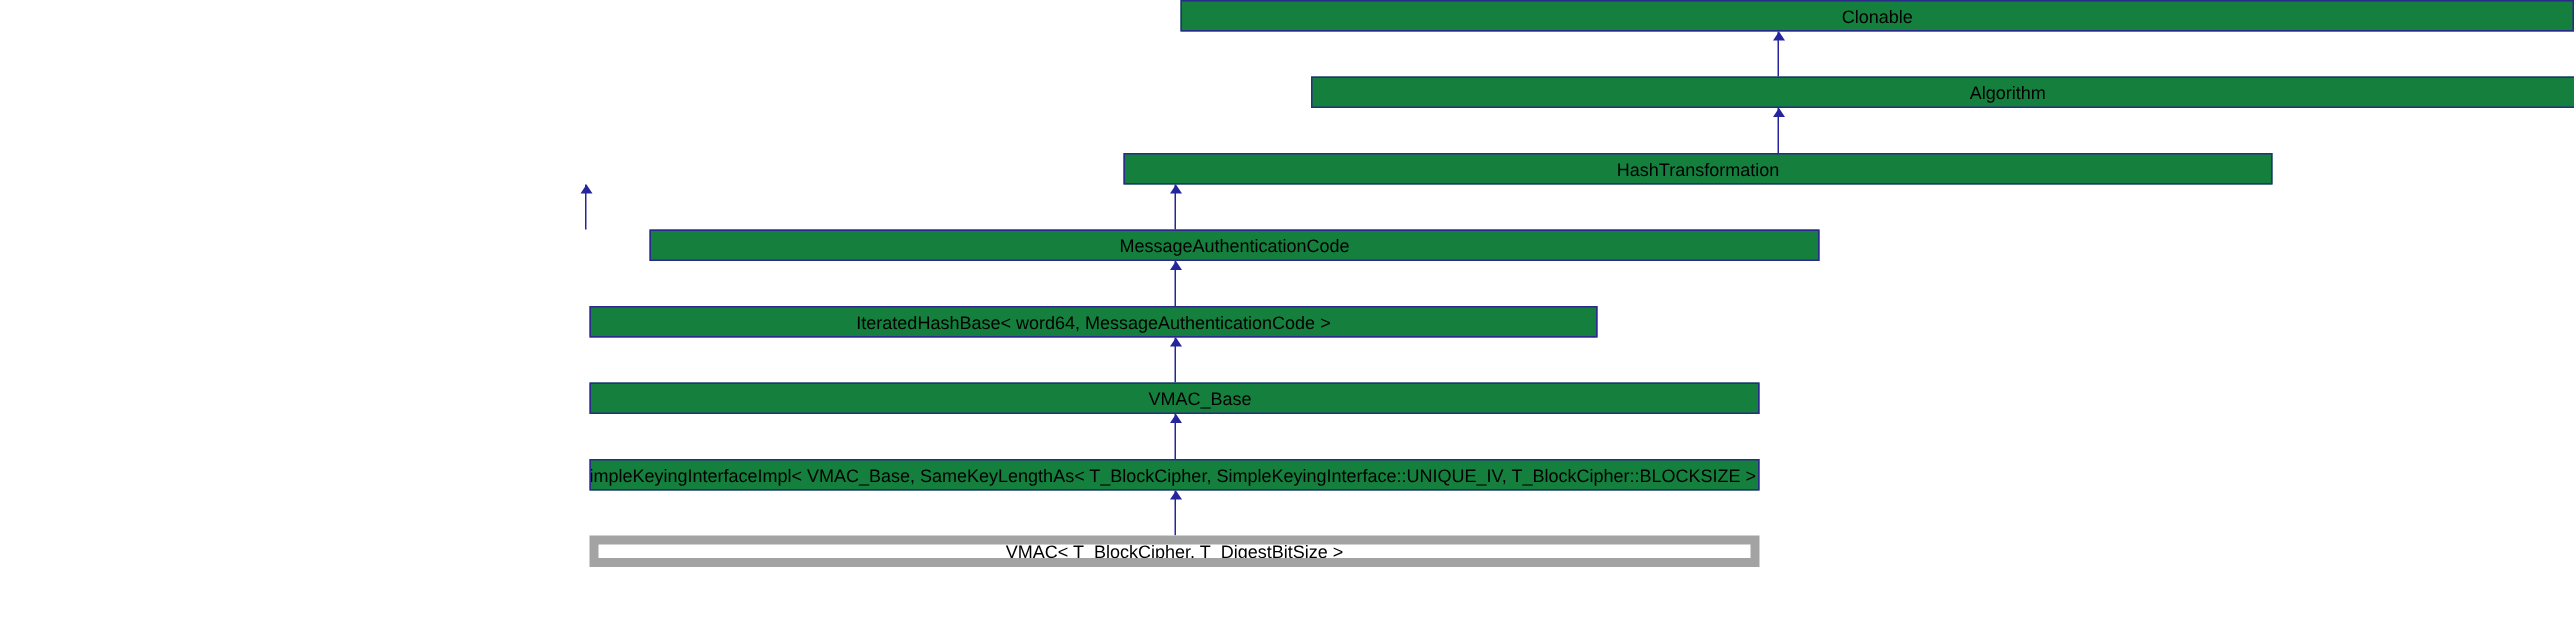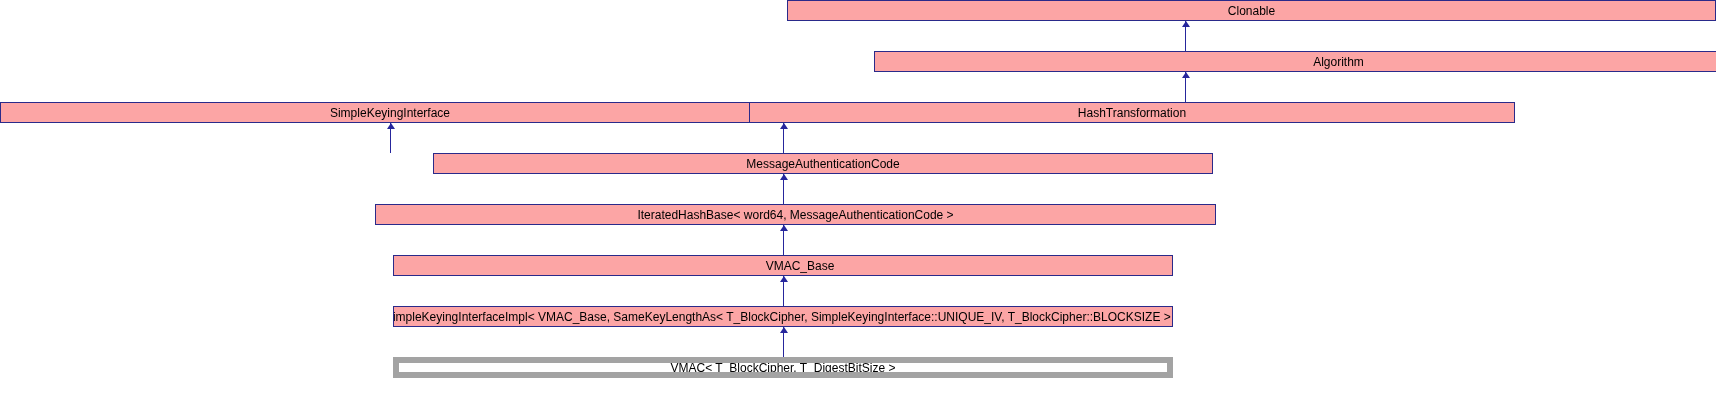--- a/index.html
+++ b/index.html
@@ -12,21 +12,21 @@
     width: 1716px;
     height: 416px;
     background: #ffffff;
     font-family: "Liberation Sans", sans-serif;
     overflow: hidden;
   }
   .node {
     position: absolute;
     box-sizing: border-box;
     border: 1px solid #2a2a8a;
-    background: #fca5a5;
+    background: #15803d;
     color: #000000;
     font-size: 12px;
     line-height: 1;
     display: flex;
     align-items: center;
     justify-content: center;
     text-align: center;
     white-space: nowrap;
     overflow: hidden;
   }
@@ -69,30 +69,27 @@
     <div class="edge v" style="left: 783px; top: 276px; height: 30px;"></div>
     <div class="arrow" style="left: 779.5px; top: 276px;"></div>
     <div class="edge v" style="left: 783px; top: 327px; height: 30px;"></div>
     <div class="arrow" style="left: 779.5px; top: 327px;"></div>
     <div class="node" style="left: 787px; top: 0px; width: 929px; height: 21px;">
       <span>Clonable</span>
     </div>
     <div class="node" style="left: 831px; top: 51px; width: 929px; height: 21px; margin-left: 43px;">
       <span>Algorithm</span>
     </div>
-    <div class="node" style="left: 0px; top: 102px; width: 780px; height: 21px;">
-      <span>SimpleKeyingInterface</span>
-    </div>
     <div class="node" style="left: 749px; top: 102px; width: 766px; height: 21px;">
       <span>HashTransformation</span>
     </div>
     <div class="node" style="left: 393px; top: 153px; width: 780px; height: 21px; margin-left: 40px;">
       <span>MessageAuthenticationCode</span>
     </div>
-    <div class="node" style="left: 375px; top: 204px; width: 841px; height: 21px;">
+    <div class="node" style="left: 393px; top: 204px; width: 672px; height: 21px;">
       <span>IteratedHashBase&lt; word64, MessageAuthenticationCode &gt;</span>
     </div>
     <div class="node" style="left: 393px; top: 255px; width: 780px; height: 21px; padding-left: 34px;">
       <span>VMAC_Base</span>
     </div>
     <div class="node" style="left: 393px; top: 306px; width: 780px; height: 21px;">
       <span>SimpleKeyingInterfaceImpl&lt; VMAC_Base, SameKeyLengthAs&lt; T_BlockCipher, SimpleKeyingInterface::UNIQUE_IV, T_BlockCipher::BLOCKSIZE &gt; &gt;</span>
     </div>
     <div class="node current" style="left: 393px; top: 357px; width: 780px; height: 21px;">
       <span>VMAC&lt; T_BlockCipher, T_DigestBitSize &gt;</span>

